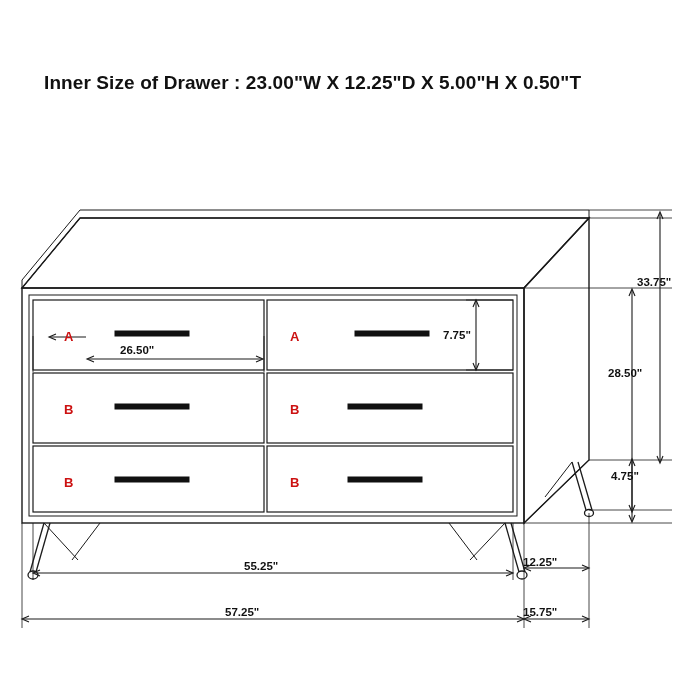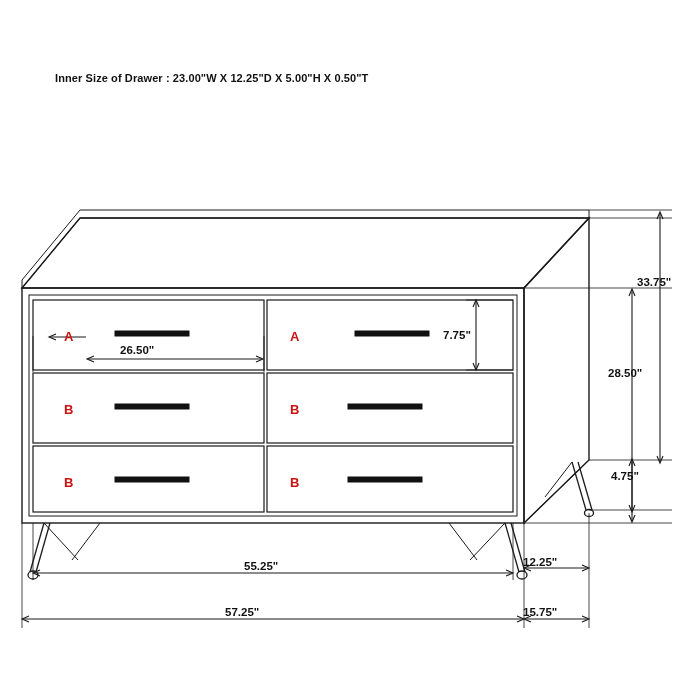--- a/index.html
+++ b/index.html
@@ -15,23 +15,23 @@
     position: relative;
     overflow: hidden;
   }
   #stage {
     position: relative;
     width: 700px;
     height: 700px;
   }
   .title {
     position: absolute;
-    left: 55px;
+    left: 44px;
     top: 72px;
-    font-size: 11px;
+    font-size: 19px;
     font-weight: bold;
     letter-spacing: 0.1px;
     white-space: nowrap;
     color: #111111;
   }
   svg.diagram {
     position: absolute;
     left: 0;
     top: 0;
     width: 700px;

